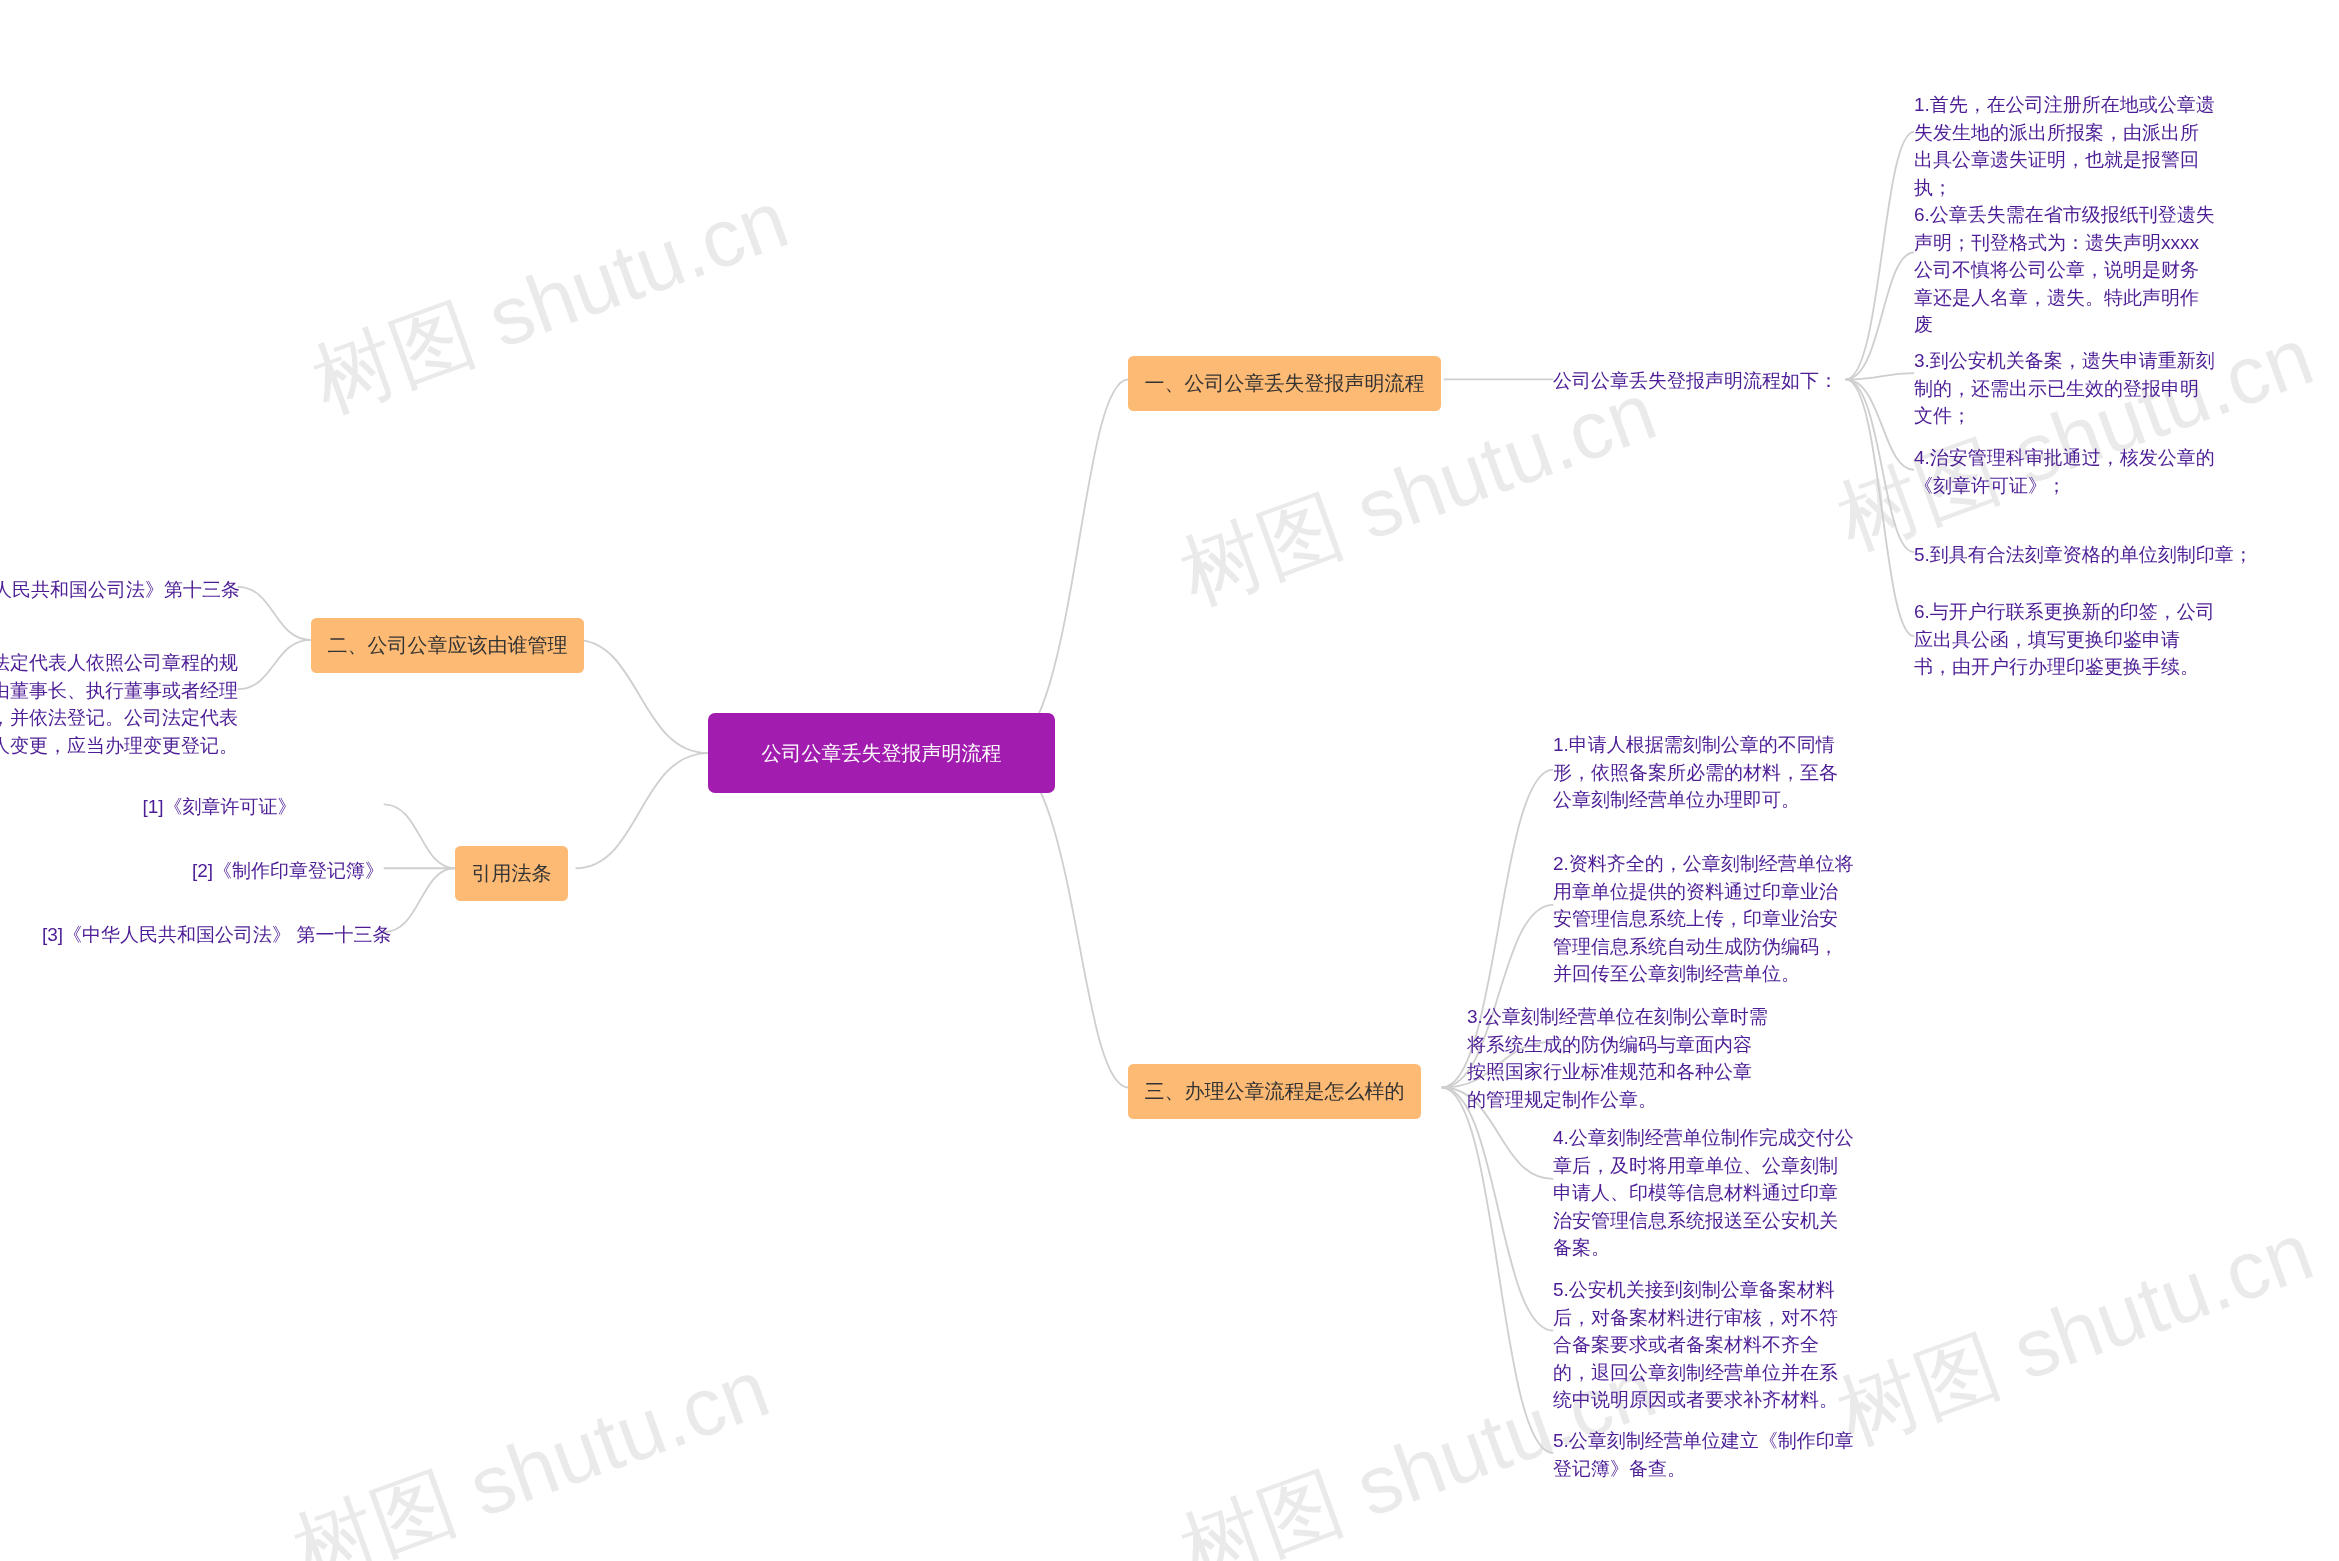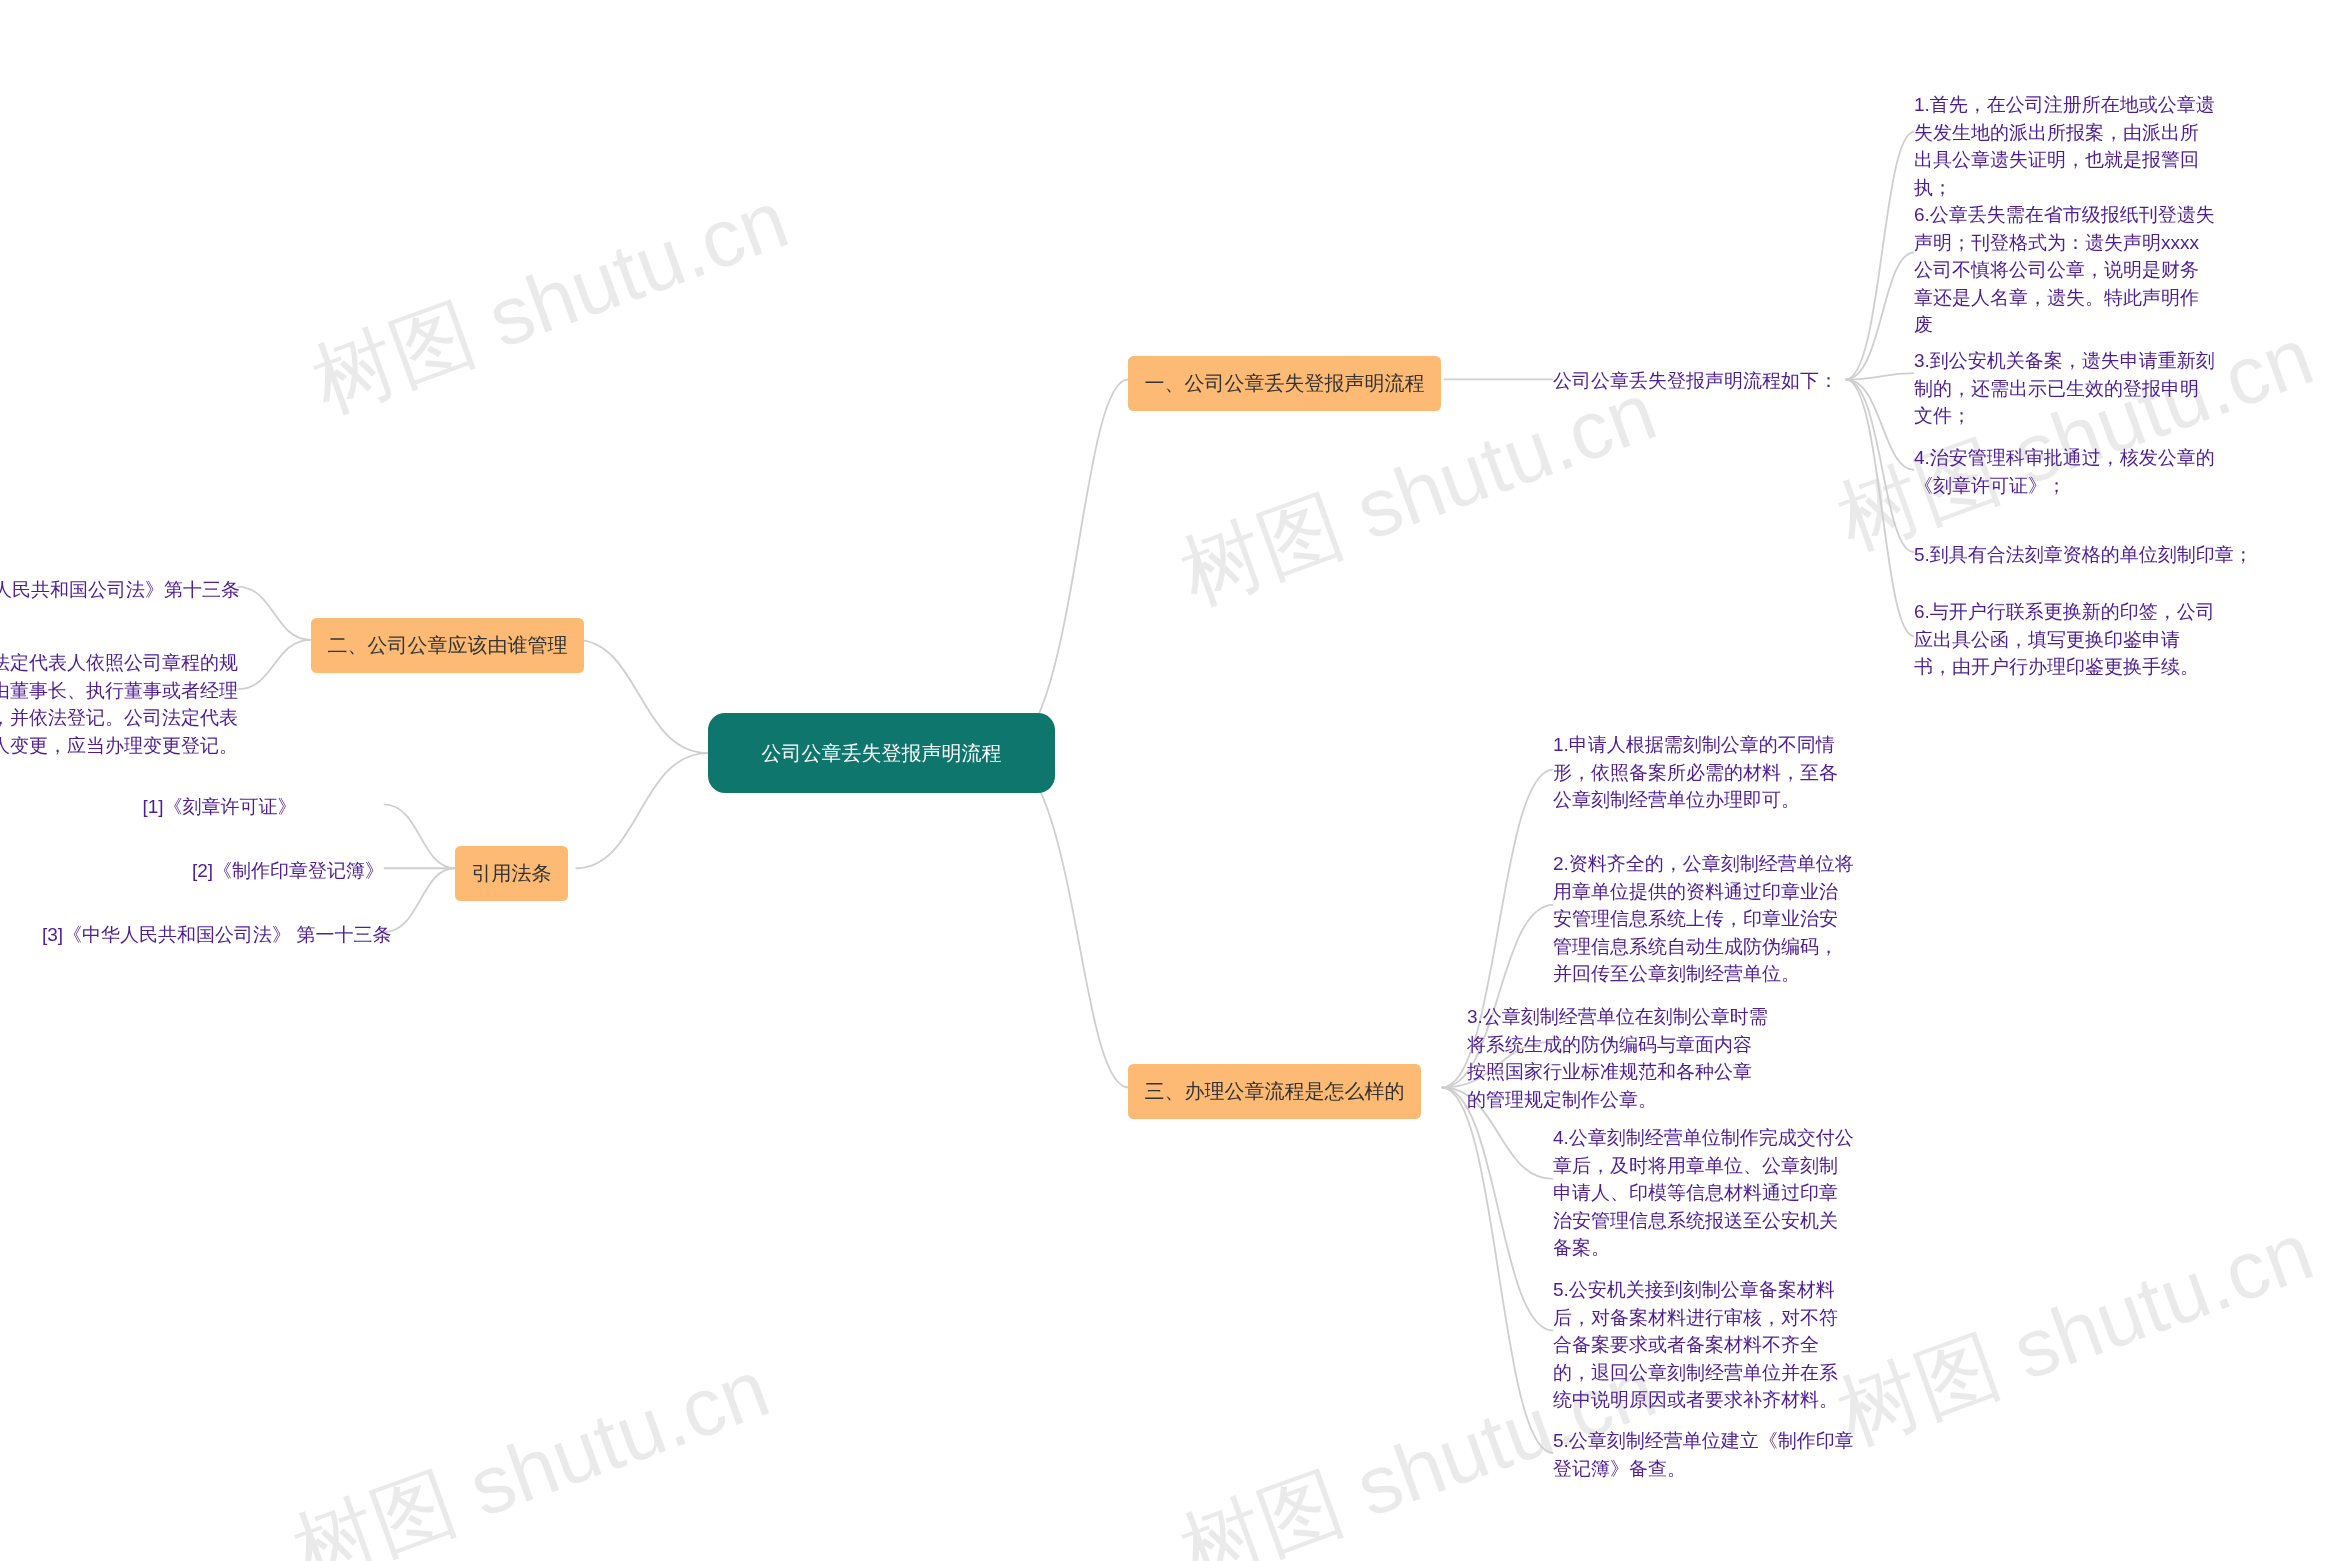--- a/index.html
+++ b/index.html
@@ -1,19 +1,19 @@
 <!DOCTYPE html>
 <html style="font-size:14.6px"><head>
 <meta charset="utf-8">
 <style>
 html,body{margin:0;padding:0;width:2339px;height:1562px;background:#fff;font-family:"PingFang SC","Microsoft YaHei",sans-serif;color:#333;overflow:hidden;position:relative}
 svg.connectors{position:absolute;left:0;top:0;width:2339px;height:1562px;pointer-events:none}
 .wm{position:absolute;color:#000;opacity:.08;font-size:82px;transform:rotate(-20deg);pointer-events:none;user-select:none;white-space:nowrap}
 .node{position:absolute;font-size:20px;line-height:1.45}
-.root{background:#0f766e;color:#fff;padding:25.6px 27.4px;border-radius:17px;text-align:center;width:292px}
+.root{background:#a21caf;color:#fff;padding:25.6px 27.4px;border-radius:7px;text-align:center;width:292px}
 .branch{background:#fdba74;padding:12.8px 16.4px;border-radius:5.5px;white-space:nowrap}
 .leaf{max-width:302px;color:#4c1d95;font-size:19px}
 .leaf.single{white-space:nowrap;max-width:none}
 </style>
 </head>
 <body>
 
 <div class="wm" style="left:302px;top:247px">树图 shutu.cn</div>
 <div class="wm" style="left:1170px;top:439px">树图 shutu.cn</div>
 <div class="wm" style="left:1827px;top:384px">树图 shutu.cn</div>

